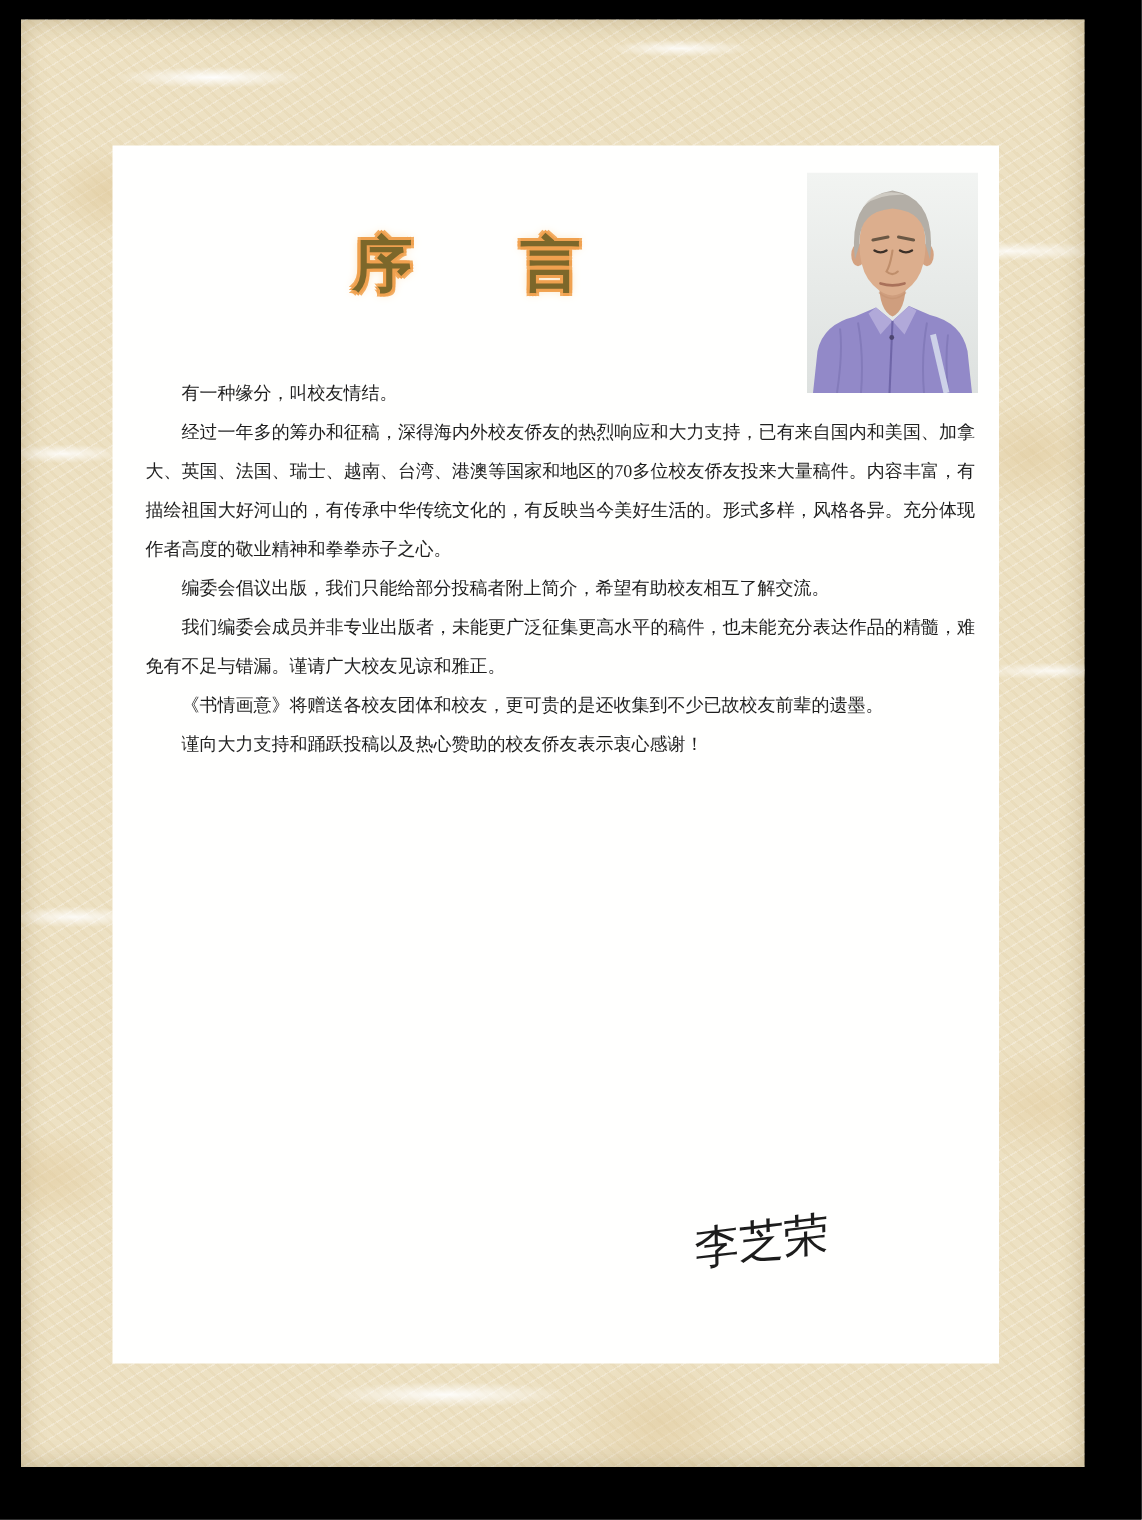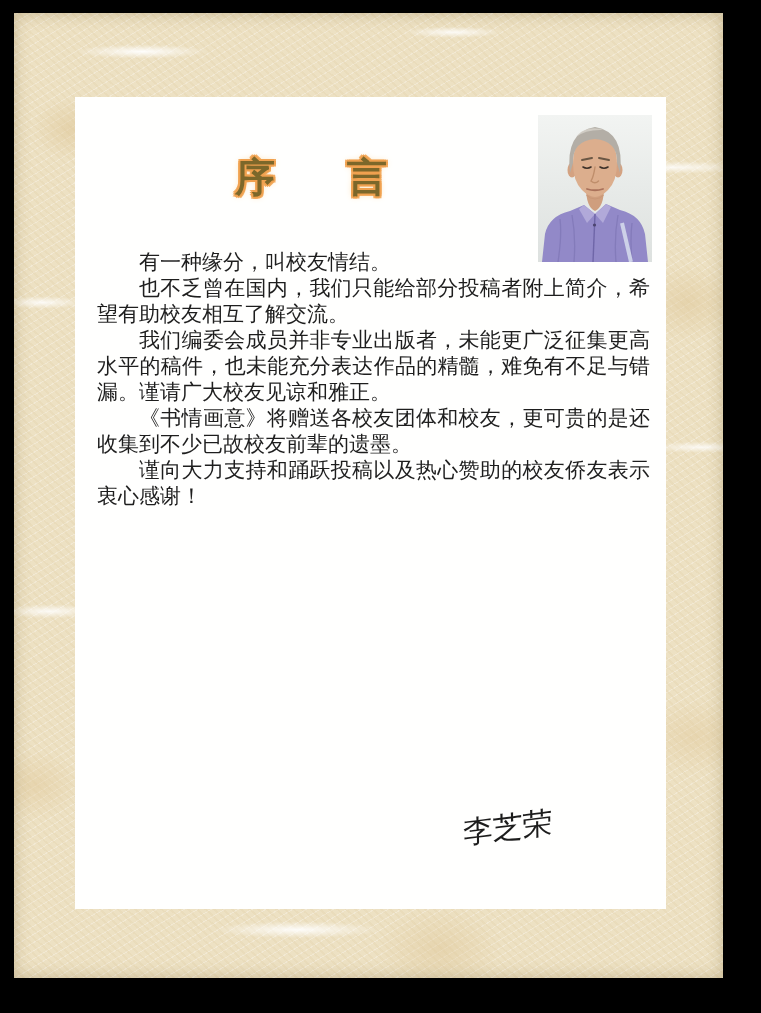--- a/index.html
+++ b/index.html
@@ -75,21 +75,21 @@
     top: 18px;
     width: 114px;
     height: 147px;
   }
   .bodytext {
     position: absolute;
     left: 22px;
     top: 152px;
     width: 553px;
     font-family: "Liberation Serif", "DejaVu Serif", serif;
-    font-size: 21px;
+    font-size: 12px;
     line-height: 26px;
     color: #1e1e1e;
     text-align: justify;
   }
   .bodytext p {
     margin: 0;
     text-indent: 2em;
   }
   .signature {
     position: absolute;
@@ -152,21 +152,22 @@
 
         <path d="M57,52 Q55.5,62 53,66 Q57,69.5 60.5,66" stroke="#bf8e6b" stroke-width="1.4" fill="none" stroke-linecap="round"></path>
 
         <path d="M49,74 Q57,76.5 65,74" stroke="#a9715a" stroke-width="1.8" fill="none" stroke-linecap="round"></path>
 
         <path d="M48,80 Q57,88 66,80" stroke="#c49272" stroke-width="1" fill="none" opacity="0.6"></path>
       </svg>
 
       <div class="bodytext">
         <p>有一种缘分，叫校友情结。</p>
-        <p>也不乏曾在国内，我们只能给部分投稿者附上简介，希望有助校友相互了解交流。</p>
+        <p>经过一年多的筹办和征稿，深得海内外校友侨友的热烈响应和大力支持，已有来自国内和美国、加拿大、英国、法国、瑞士、越南、台湾、港澳等国家和地区的70多位校友侨友投来大量稿件。内容丰富，有描绘祖国大好河山的，有传承中华传统文化的，有反映当今美好生活的。形式多样，风格各异。充分体现作者高度的敬业精神和拳拳赤子之心。</p>
+        <p>编委会倡议出版，我们只能给部分投稿者附上简介，希望有助校友相互了解交流。</p>
         <p>我们编委会成员并非专业出版者，未能更广泛征集更高水平的稿件，也未能充分表达作品的精髓，难免有不足与错漏。谨请广大校友见谅和雅正。</p>
         <p>《书情画意》将赠送各校友团体和校友，更可贵的是还收集到不少已故校友前辈的遗墨。</p>
         <p>谨向大力支持和踊跃投稿以及热心赞助的校友侨友表示衷心感谢！</p>
       </div>
 
       <div class="signature">李芝荣</div>
 
     </div>
   </div>
 </div>

